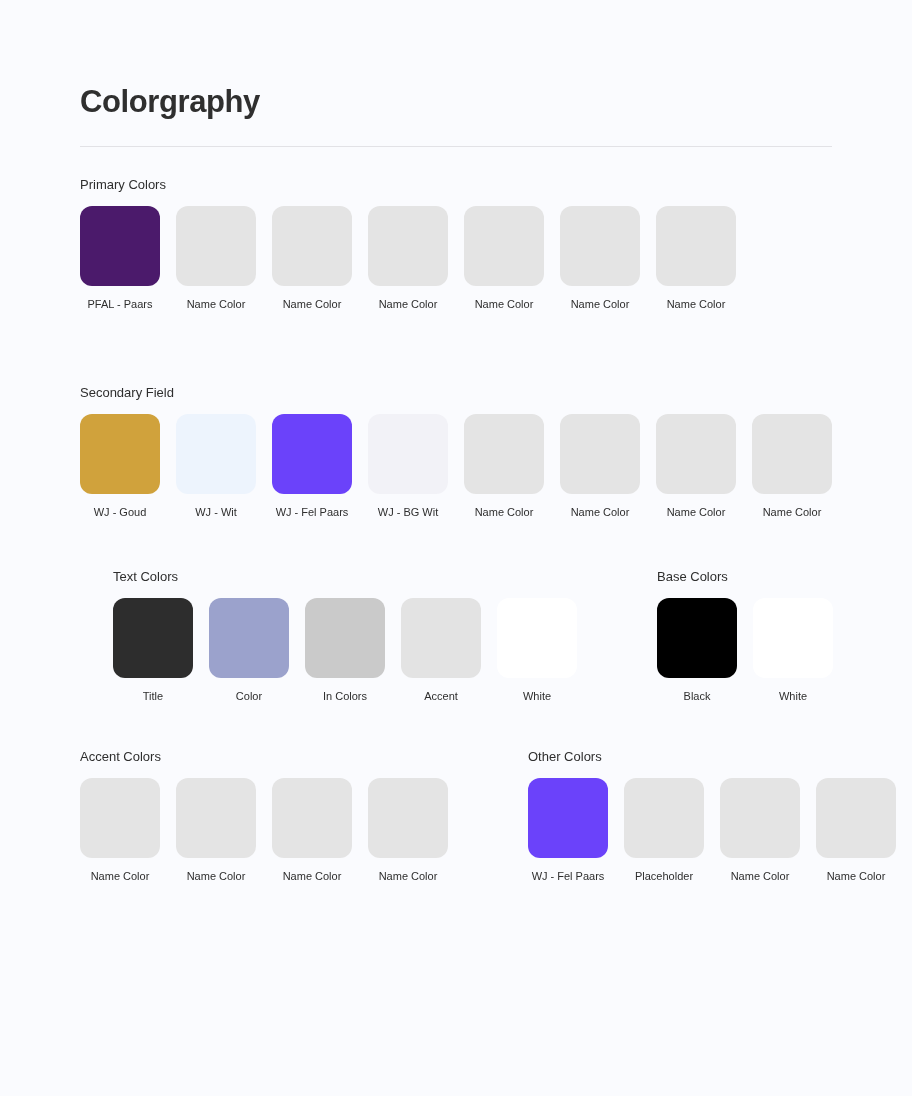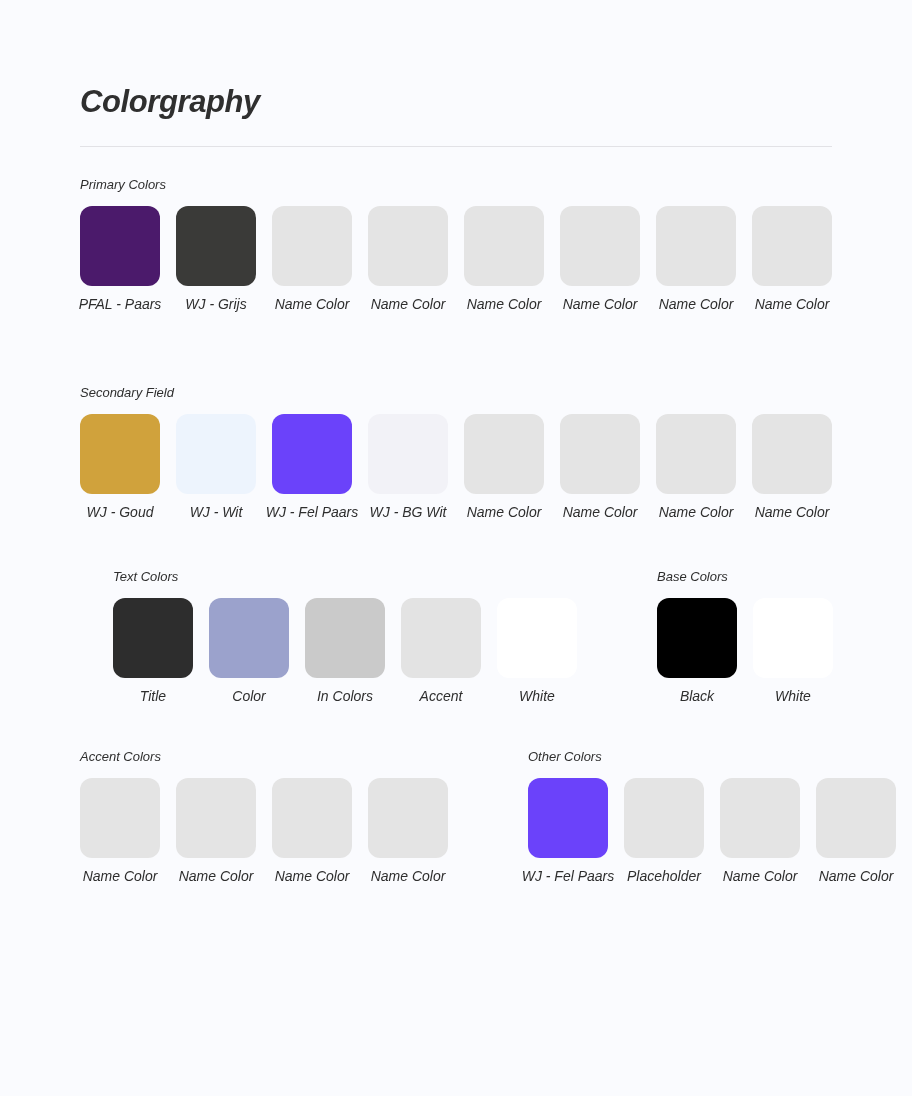--- a/index.html
+++ b/index.html
@@ -13,21 +13,20 @@
     font-family: "Liberation Sans", sans-serif;
     -webkit-font-smoothing: antialiased;
     overflow: hidden;
   }
   .page {
     position: relative;
     width: 841px;
     height: 1096px;
     box-sizing: border-box;
     padding: 0 80px;
-    font-style: italic;
   }
   .page-title {
     font-size: 31px;
     font-weight: bold;
     color: #2f2f2f;
     letter-spacing: -0.4px;
     margin: 0;
     padding-top: 80px;
     line-height: 44px;
   }
@@ -69,21 +68,21 @@
   }
   .swatch-cell:last-child { margin-right: 0; }
   .swatch-chip {
     width: 80px;
     height: 80px;
     border-radius: 12px;
     background: #e4e4e4;
   }
   .swatch-name {
     margin-top: 10px;
-    font-size: 14px;
+    font-size: 11px;
     color: #2e2e2e;
     line-height: 16px;
     text-align: right;
     white-space: nowrap;
   }
   .group-gap { width: 80px; flex: none; }
 </style>
 </head>
 <body style="background: rgb(250, 251, 254);">
 
@@ -95,24 +94,20 @@
   <div class="section section-primary">
     <div class="group">
       <div class="group-label">Primary Colors</div>
       <div class="swatch-row">
 
         <div class="swatch-cell">
           <div class="swatch-chip" style="background: rgb(75, 26, 107);"></div>
           <div class="swatch-name">PFAL - Paars</div>
         </div>
         <div class="swatch-cell">
-          <div class="swatch-chip" style="background: rgb(58, 58, 56);"></div>
-          <div class="swatch-name">WJ - Grijs</div>
-        </div>
-        <div class="swatch-cell">
           <div class="swatch-chip" style="background: rgb(228, 228, 228);"></div>
           <div class="swatch-name">Name Color</div>
         </div>
         <div class="swatch-cell">
           <div class="swatch-chip" style="background: rgb(228, 228, 228);"></div>
           <div class="swatch-name">Name Color</div>
         </div>
         <div class="swatch-cell">
           <div class="swatch-chip" style="background: rgb(228, 228, 228);"></div>
           <div class="swatch-name">Name Color</div>

